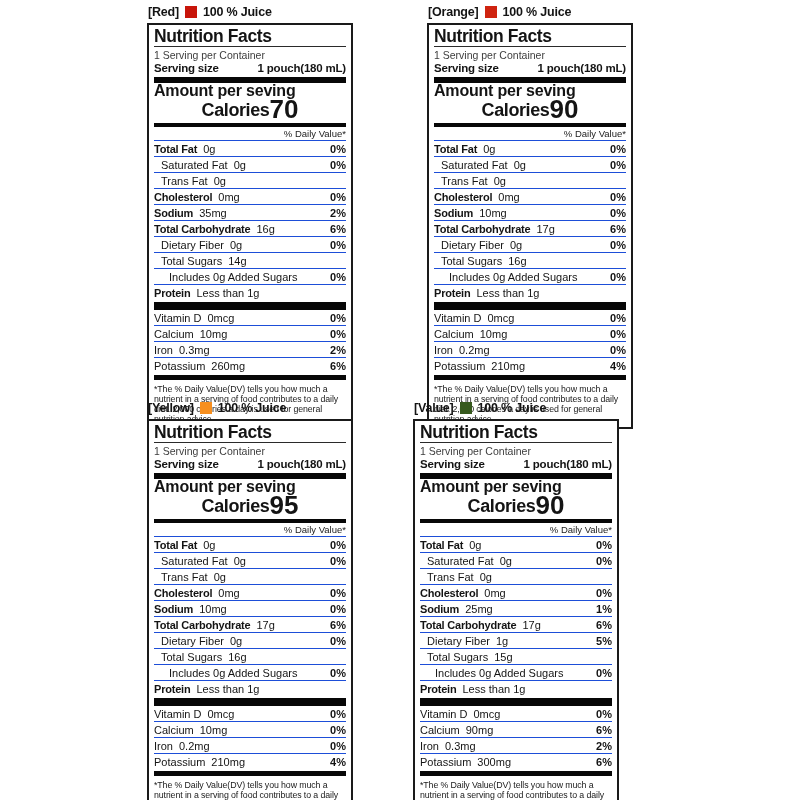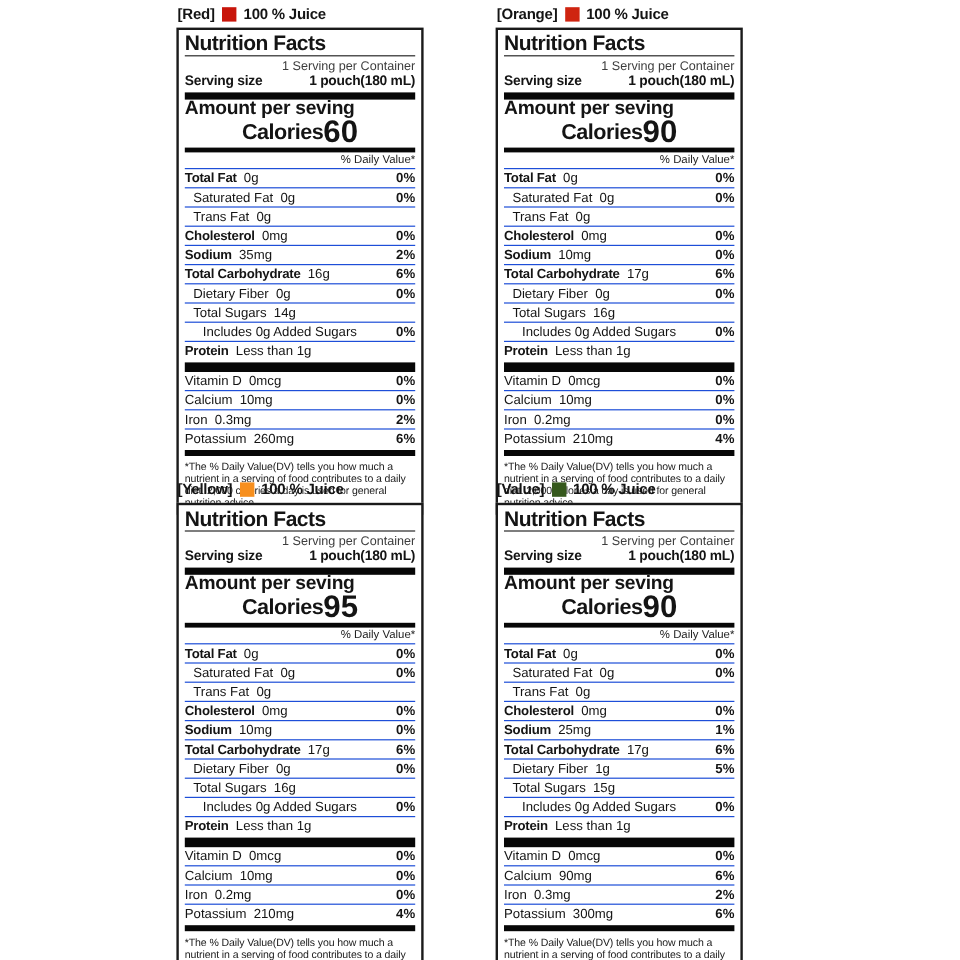--- a/index.html
+++ b/index.html
@@ -3,30 +3,30 @@
 <meta charset="utf-8">
 <style>
   html,body{margin:0;padding:0;}
   body{
     width:800px;height:800px;position:relative;background:#ffffff;
     font-family:"Liberation Sans", sans-serif;color:#141414;
     -webkit-font-smoothing:antialiased;
   }
   .panel{position:absolute;width:206px;}
   #panel-0{left:147px;top:4px;}
-  #panel-1{left:413px;top:4px;}
+  #panel-1{left:427px;top:4px;}
   #panel-2{left:147px;top:400px;}
   #panel-3{left:413px;top:400px;}
 
   .panel-header{display:flex;align-items:center;gap:6px;font-size:12.5px;font-weight:bold;height:15px;margin:0 0 4px 1px;letter-spacing:-0.2px;}
   .swatch{width:12px;height:12px;display:inline-block;flex:0 0 auto;}
 
   .nf-box{border:2px solid #1a1a1a;background:#fff;padding:1px 5px 3px;}
   .nf-title{font-size:17.5px;font-weight:bold;letter-spacing:-0.4px;line-height:20px;border-bottom:1.5px solid #2a2a2a;padding-bottom:0;}
-  .serv1{font-size:10.5px;color:#3d3d3d;line-height:12px;margin-top:2px;text-align:right;}
+  .serv1{font-size:10.5px;color:#3d3d3d;line-height:12px;margin-top:2px;}
   .serv2{display:flex;justify-content:space-between;font-weight:bold;font-size:11.5px;line-height:14px;letter-spacing:-0.2px;}
   .bar{background:#070707;}
   .bar-serv{height:6px;margin:2px 0;}
   .amount-line{font-size:16px;font-weight:bold;line-height:12px;margin-top:1px;letter-spacing:-0.2px;}
   .cal-row{display:flex;justify-content:center;align-items:flex-end;height:23px;}
   .cal-label{font-size:18px;font-weight:bold;letter-spacing:-0.4px;line-height:20px;}
   .cal-value{font-size:26px;font-weight:bold;line-height:22px;}
   .bar-cal{height:4px;margin:3px 0 1px;}
   .dv-header{text-align:right;font-size:9.5px;line-height:12px;color:#222;}
 
@@ -54,21 +54,21 @@
     <div class="nf-title">Nutrition Facts</div>
     <div class="serv1">1 Serving per Container</div>
     <div class="serv2">
       <span>Serving size</span>
       <span>1 pouch(180 mL)</span>
     </div>
     <div class="bar bar-serv"></div>
     <div class="amount-line">Amount per seving</div>
     <div class="cal-row">
       <span class="cal-label">Calories</span>
-      <span class="cal-value">60</span>
+      <span class="cal-value">70</span>
     </div>
     <div class="bar bar-cal"></div>
     <div class="dv-header">% Daily Value*</div>
     <div class="rows nutrients">
         <div class="row bold">
           <span class="lbl">
             <span class="lname">Total Fat</span>
             <span class="lamt">0g</span>
           </span>
           <span class="dv">0%</span>

